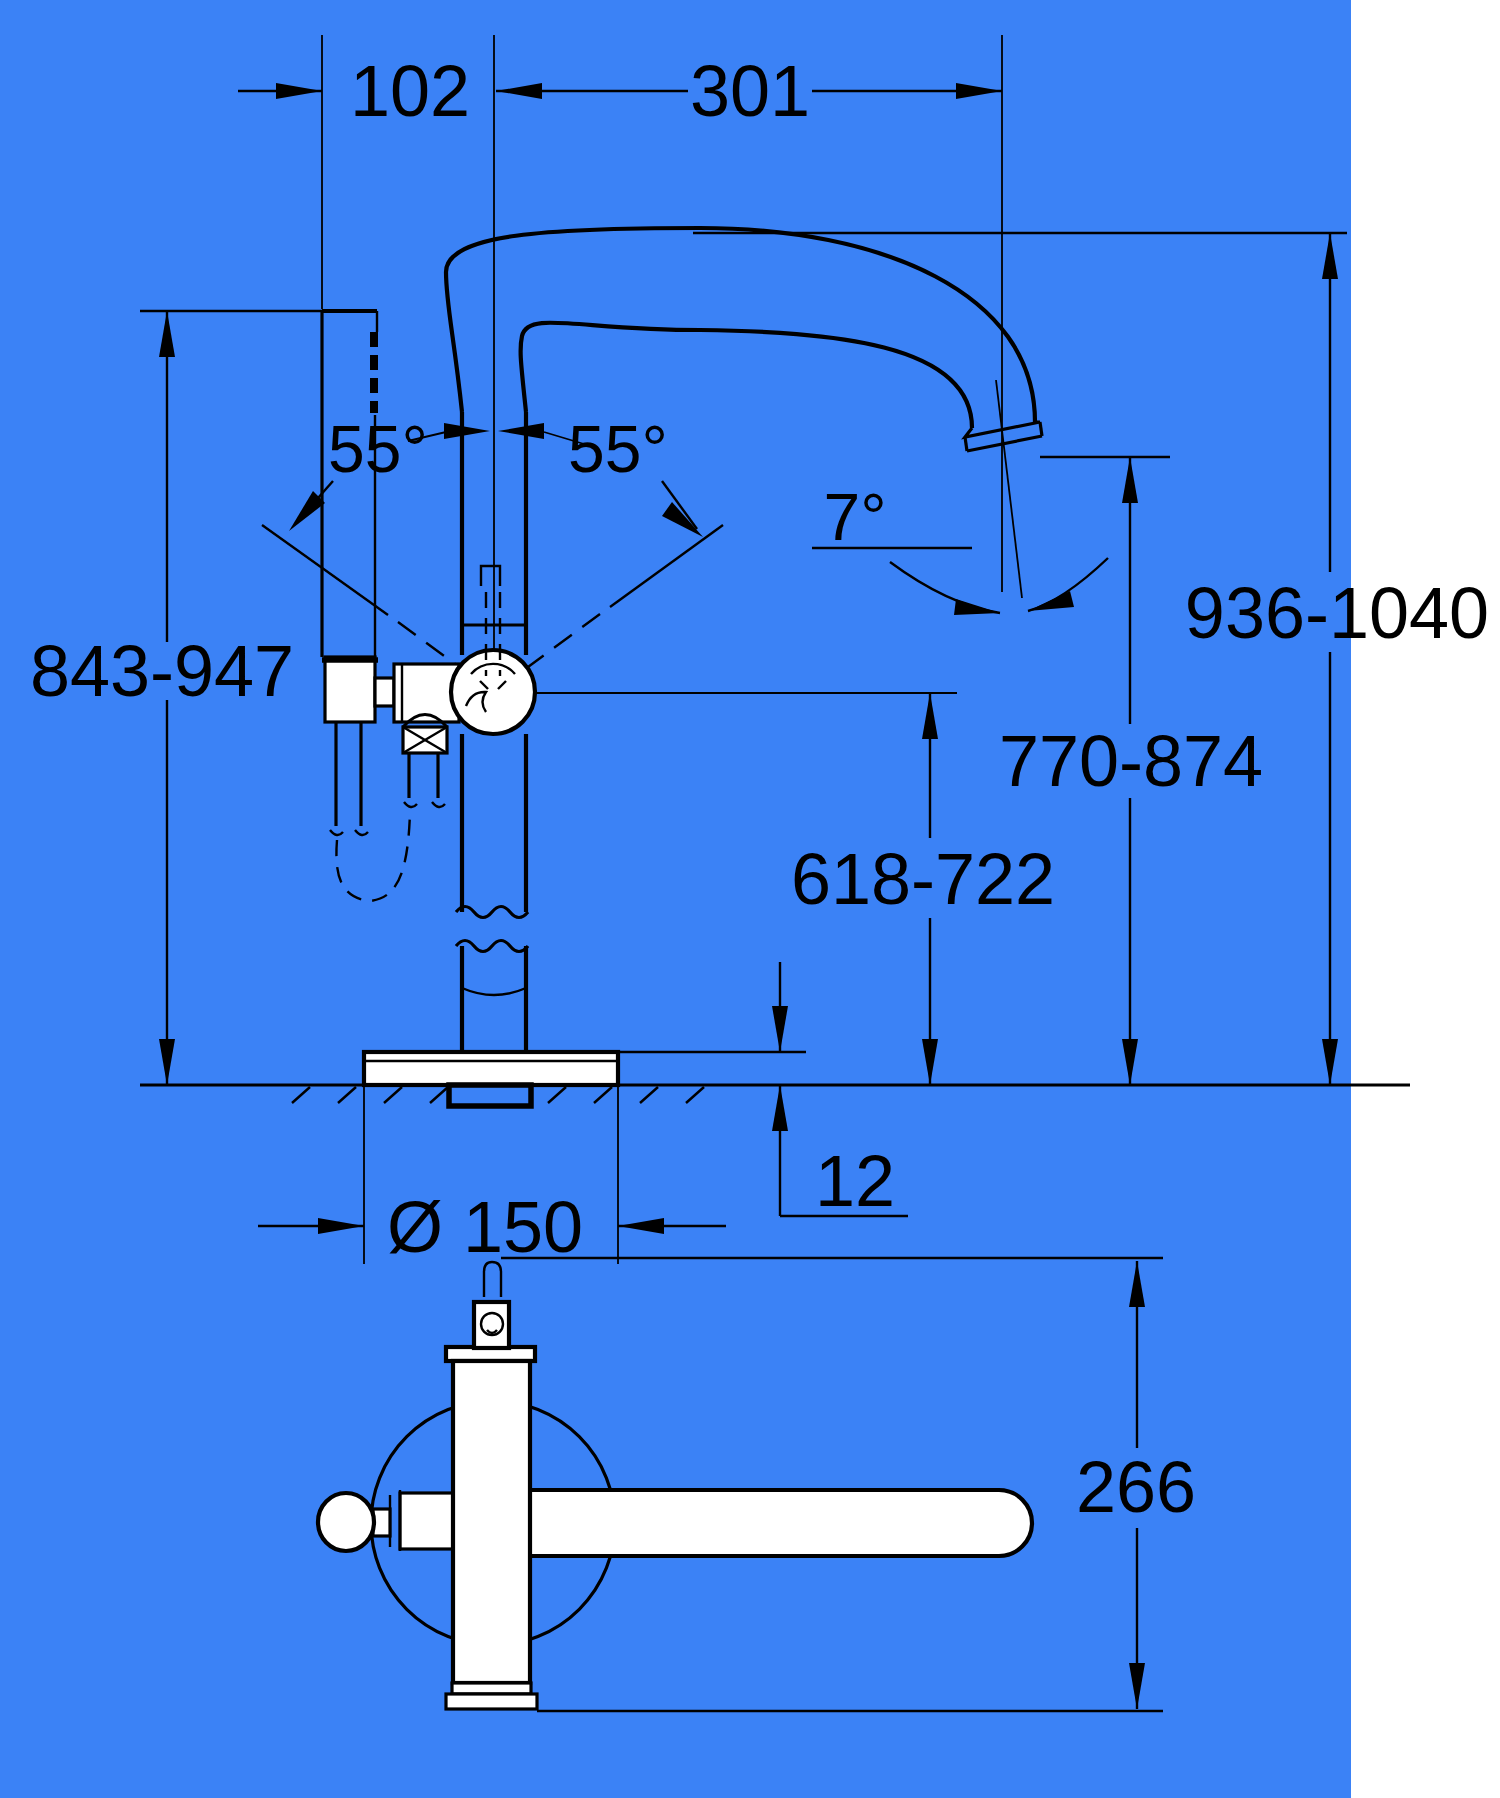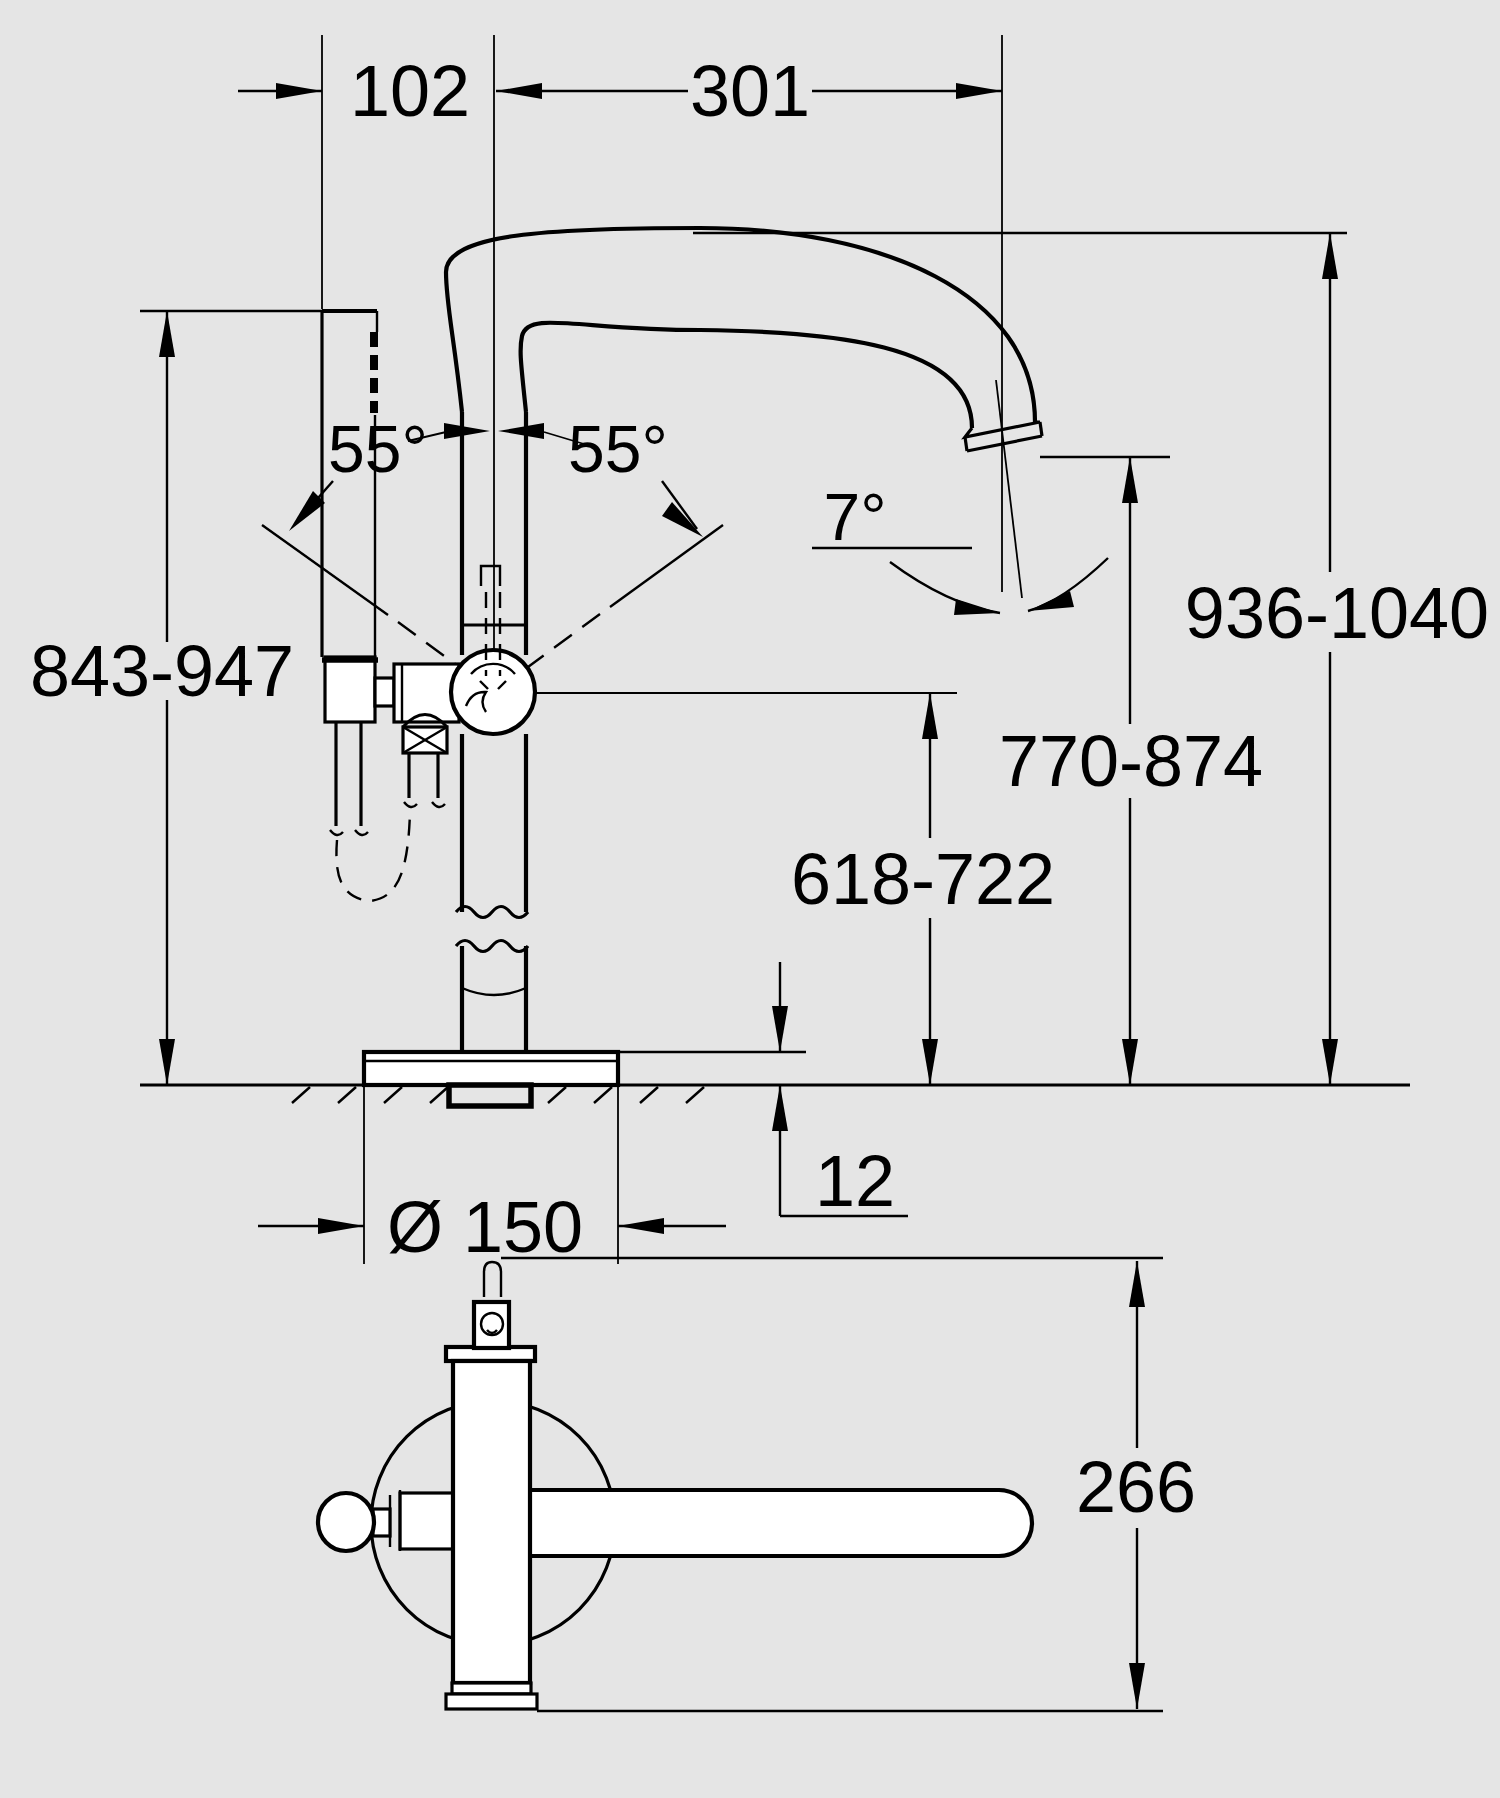--- a/index.html
+++ b/index.html
@@ -1,16 +1,16 @@
 <!DOCTYPE html>
 <html><head>
 <meta charset="utf-8">
 <style>
   html,body{margin:0;padding:0;background:#ffffff;}
-  .stage{width:1500px;height:1798px;background:#e5e5e5;position:relative;}
+  .stage{width:1351px;height:1798px;background:#3b82f6;position:relative;}
   svg{display:block;}
   .t{font-family:"Liberation Sans","DejaVu Sans",sans-serif;fill:#000;}
   .dim{font-size:72px;}
   .ang{font-size:66px;}
   .ln{stroke:#000;fill:none;}
   .w1{stroke-width:1.8;}
   .w2{stroke-width:2.4;}
   .w3{stroke-width:3.2;}
   .w4{stroke-width:4.2;}
   .w5{stroke-width:5.5;}

